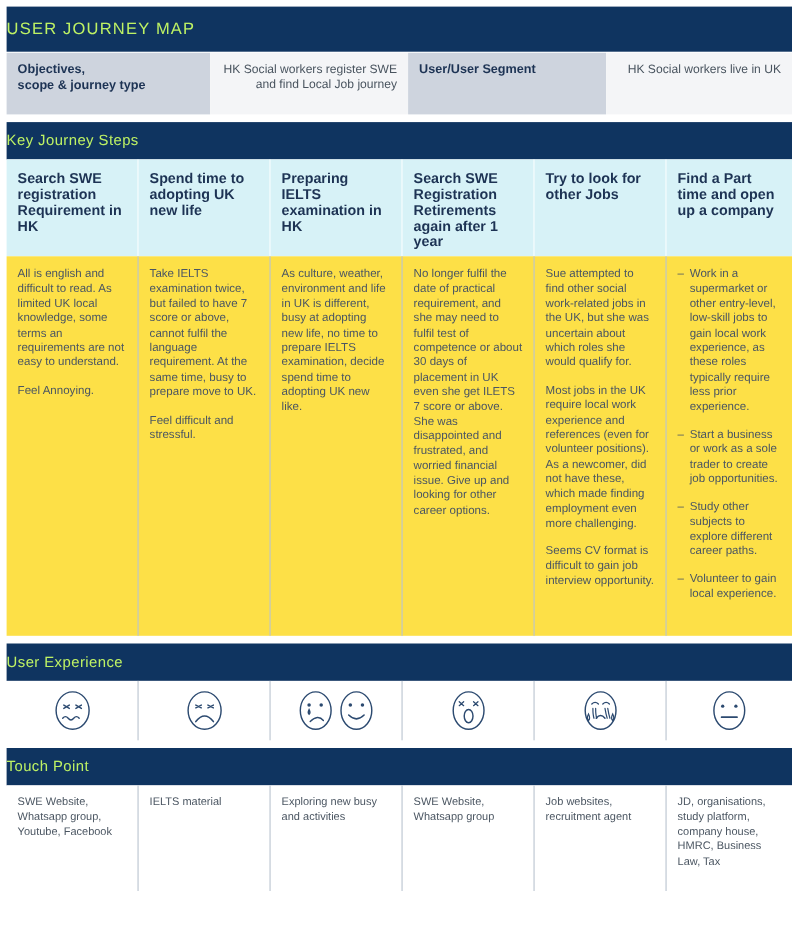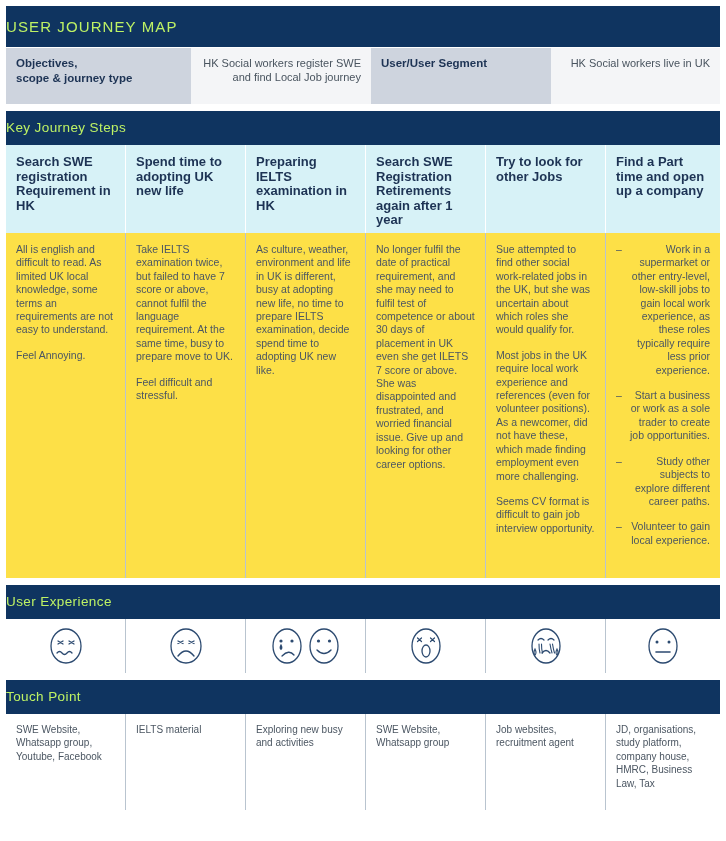--- a/index.html
+++ b/index.html
@@ -108,21 +108,20 @@
   }
   .step-body-cell:first-child { border-left: none; }
   .step-body-cell:last-child { border-right: none; width: 114px; }
   .para { margin: 0 0 12px 0; }
   .para:last-child { margin-bottom: 0; }
   .bullets { margin: 0; padding: 0; list-style: none; }
   .bullets li {
     position: relative;
     padding-left: 11px;
     margin-bottom: 12px;
-    text-align: right;
   }
   .bullets li:last-child { margin-bottom: 0; }
   .bullets li:before {
     content: "\2013";
     position: absolute;
     left: 0;
     top: 0;
   }
 
   

